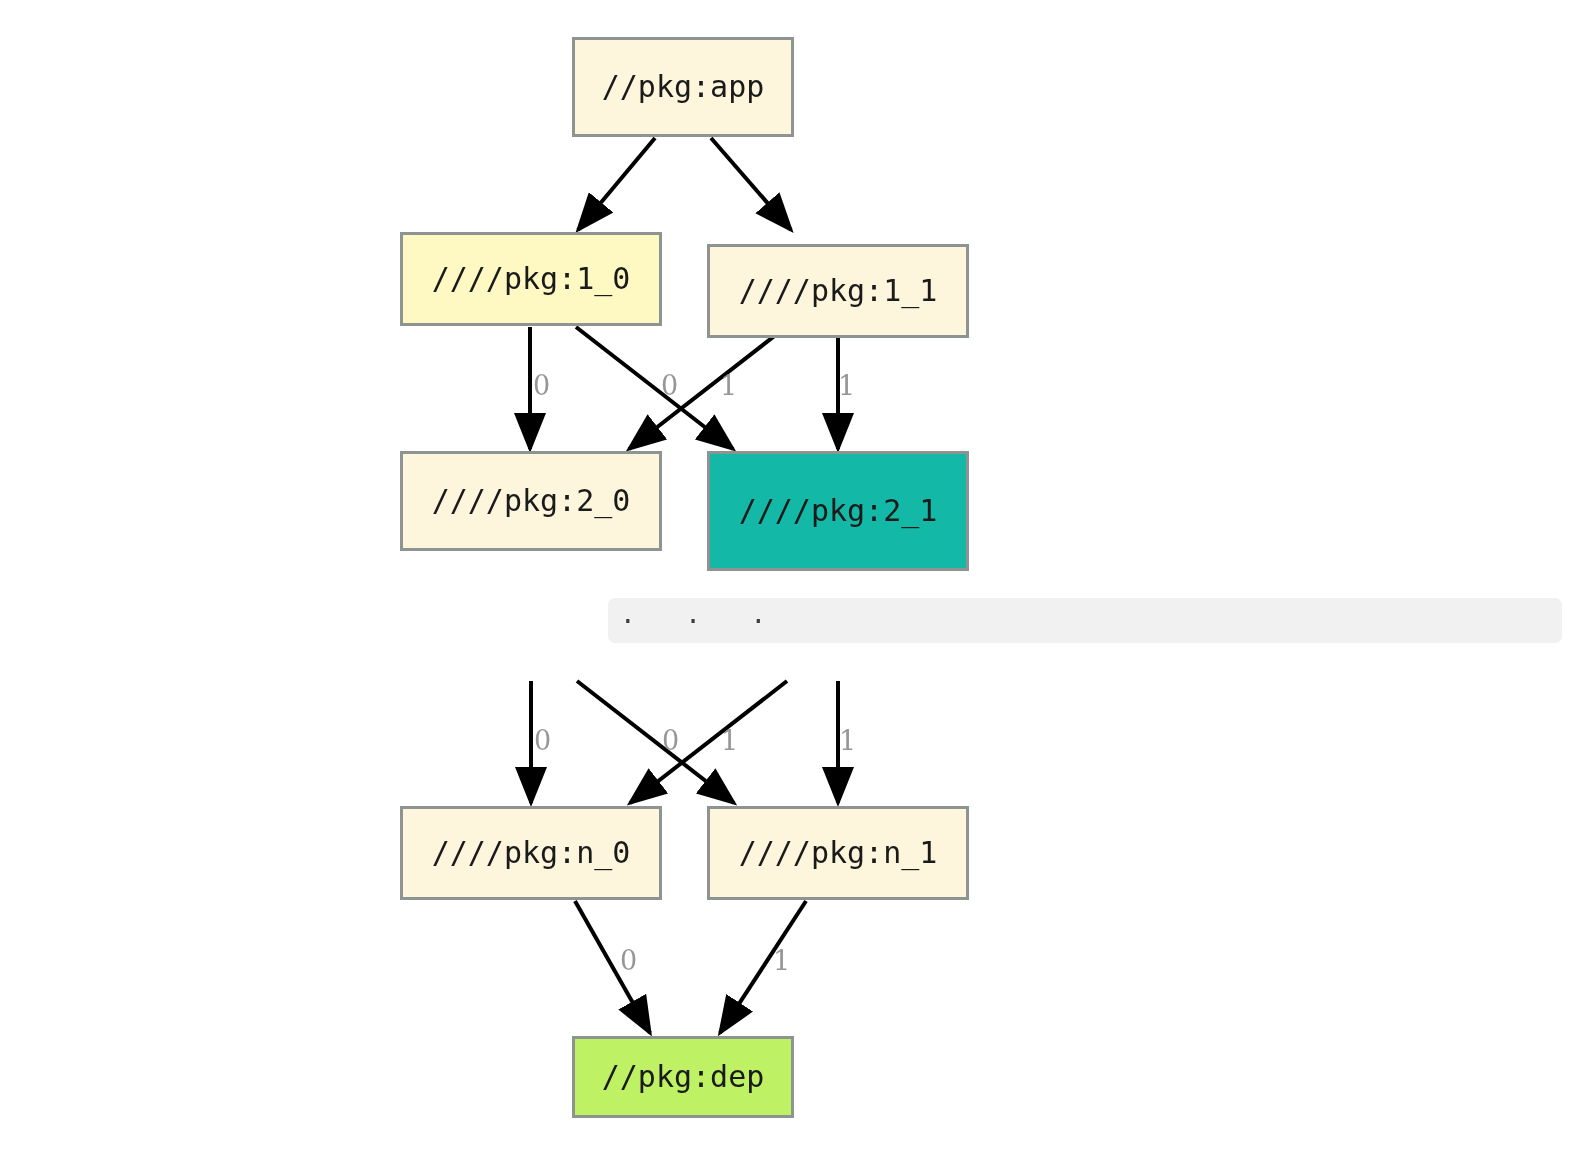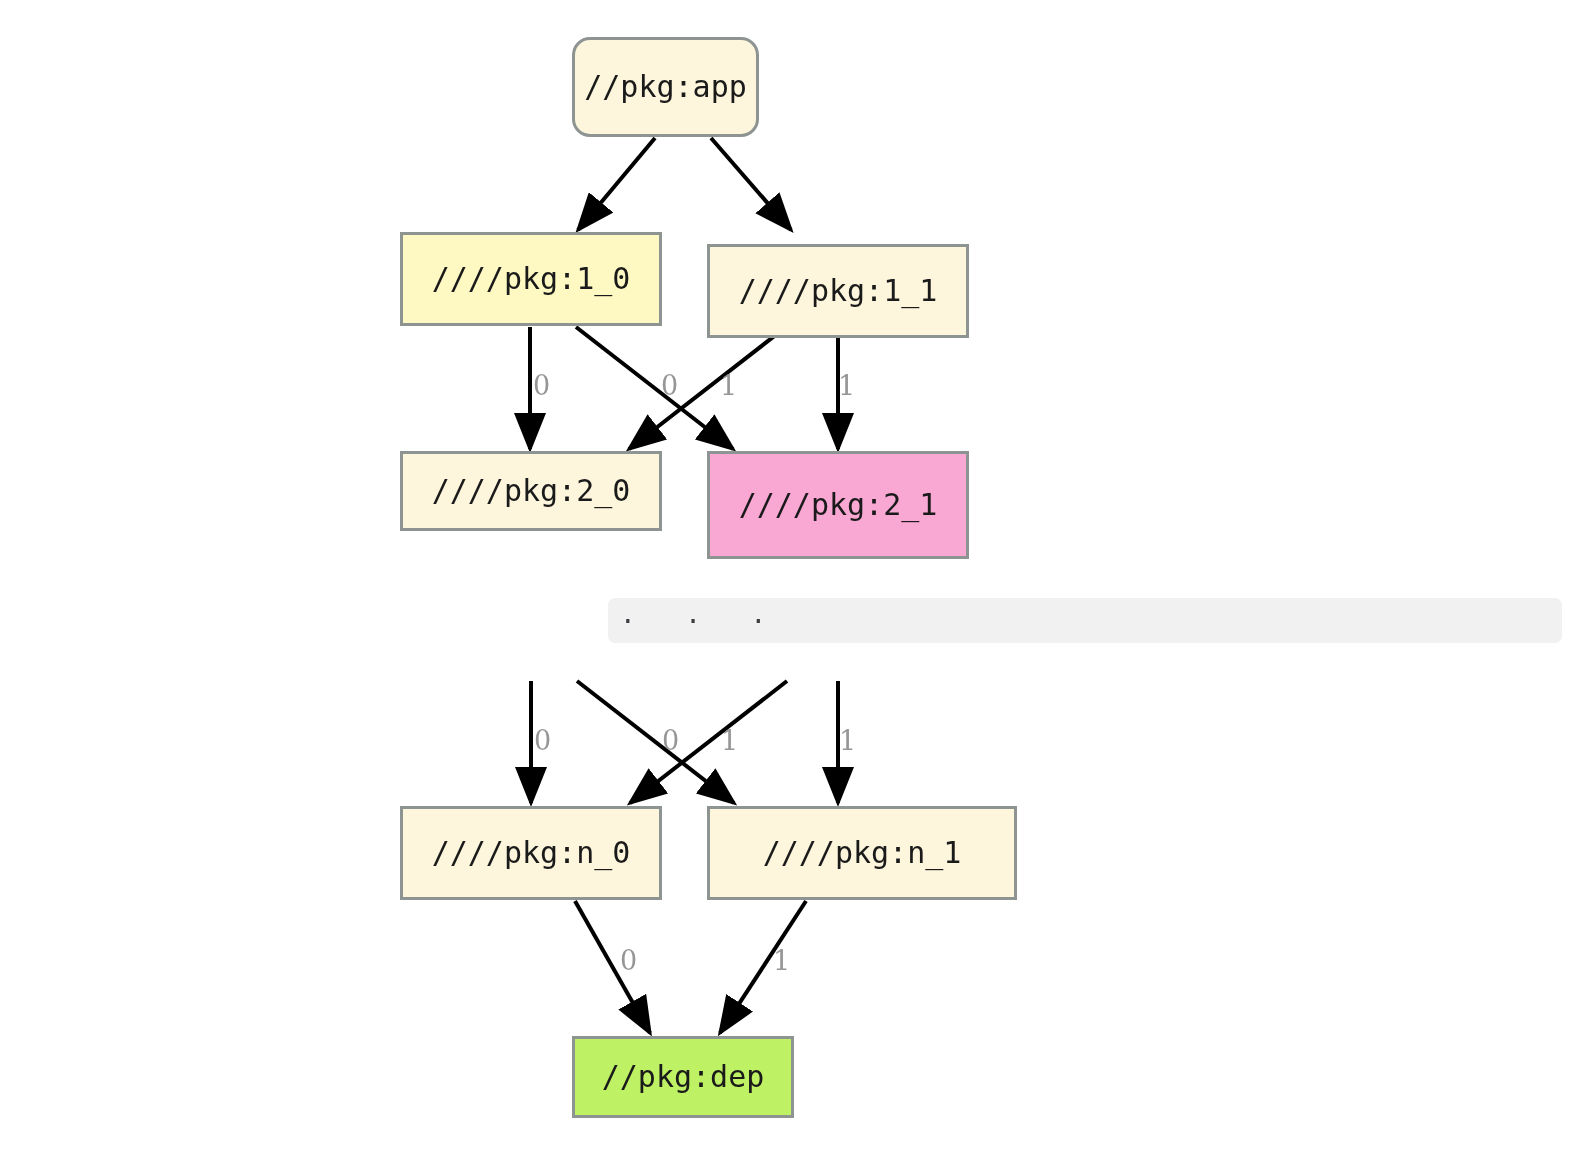--- a/index.html
+++ b/index.html
@@ -87,39 +87,39 @@
         <line x1="531" y1="681" x2="531" y2="803" stroke="#000000" stroke-width="4" marker-end="url(#arrowhead)"></line>
         <line x1="577" y1="681" x2="734" y2="803" stroke="#000000" stroke-width="4" marker-end="url(#arrowhead)"></line>
         <line x1="787" y1="681" x2="630" y2="803" stroke="#000000" stroke-width="4" marker-end="url(#arrowhead)"></line>
         <line x1="838" y1="681" x2="838" y2="803" stroke="#000000" stroke-width="4" marker-end="url(#arrowhead)"></line>
         <line x1="575" y1="901" x2="650" y2="1033" stroke="#000000" stroke-width="4" marker-end="url(#arrowhead)"></line>
         <line x1="806" y1="901" x2="720" y2="1033" stroke="#000000" stroke-width="4" marker-end="url(#arrowhead)"></line>
       </g>
   </svg>
 
   <div id="nodes-layer">
-      <div class="node-box" style="left: 572px; top: 37px; width: 187px; height: 100px; background: rgb(253, 246, 220); border-color: rgb(141, 148, 146); border-radius: 18px;">
+      <div class="node-box" style="left: 572px; top: 37px; width: 222px; height: 100px; background: rgb(253, 246, 220); border-color: rgb(141, 148, 146);">
         <span class="node-label">//pkg:app</span>
       </div>
       <div class="node-box" style="left: 400px; top: 232px; width: 262px; height: 94px; background: #fef9c3; border-color: rgb(141, 148, 146);">
         <span class="node-label">////pkg:1_0</span>
       </div>
       <div class="node-box" style="left: 707px; top: 244px; width: 262px; height: 94px; background: rgb(253, 246, 220); border-color: rgb(141, 148, 146);">
         <span class="node-label">////pkg:1_1</span>
       </div>
-      <div class="node-box" style="left: 400px; top: 451px; width: 262px; height: 80px; background: rgb(253, 246, 220); border-color: rgb(141, 148, 146);">
+      <div class="node-box" style="left: 400px; top: 451px; width: 262px; height: 100px; background: rgb(253, 246, 220); border-color: rgb(141, 148, 146);">
         <span class="node-label">////pkg:2_0</span>
       </div>
-      <div class="node-box" style="left: 707px; top: 451px; width: 262px; height: 108px; background: #f9a8d4; border-color: rgb(141, 148, 146);">
+      <div class="node-box" style="left: 707px; top: 451px; width: 262px; height: 120px; background: #14b8a6; border-color: rgb(141, 148, 146);">
         <span class="node-label">////pkg:2_1</span>
       </div>
       <div class="node-box" style="left: 400px; top: 806px; width: 262px; height: 94px; background: rgb(253, 246, 220); border-color: rgb(141, 148, 146);">
         <span class="node-label">////pkg:n_0</span>
       </div>
-      <div class="node-box" style="left: 707px; top: 806px; width: 310px; height: 94px; background: rgb(253, 246, 220); border-color: rgb(141, 148, 146);">
+      <div class="node-box" style="left: 707px; top: 806px; width: 262px; height: 94px; background: rgb(253, 246, 220); border-color: rgb(141, 148, 146);">
         <span class="node-label">////pkg:n_1</span>
       </div>
       <div class="node-box" style="left: 572px; top: 1036px; width: 222px; height: 82px; background: #bef264; border-color: rgb(141, 148, 146);">
         <span class="node-label">//pkg:dep</span>
       </div>
     </div>
   <div id="edge-labels-layer">
       <div class="edge-label" style="left: 533px; top: 372px; color: rgb(150, 150, 150);">0</div>
       <div class="edge-label" style="left: 661px; top: 372px; color: rgb(150, 150, 150);">0</div>
       <div class="edge-label" style="left: 720px; top: 372px; color: rgb(150, 150, 150);">1</div>

